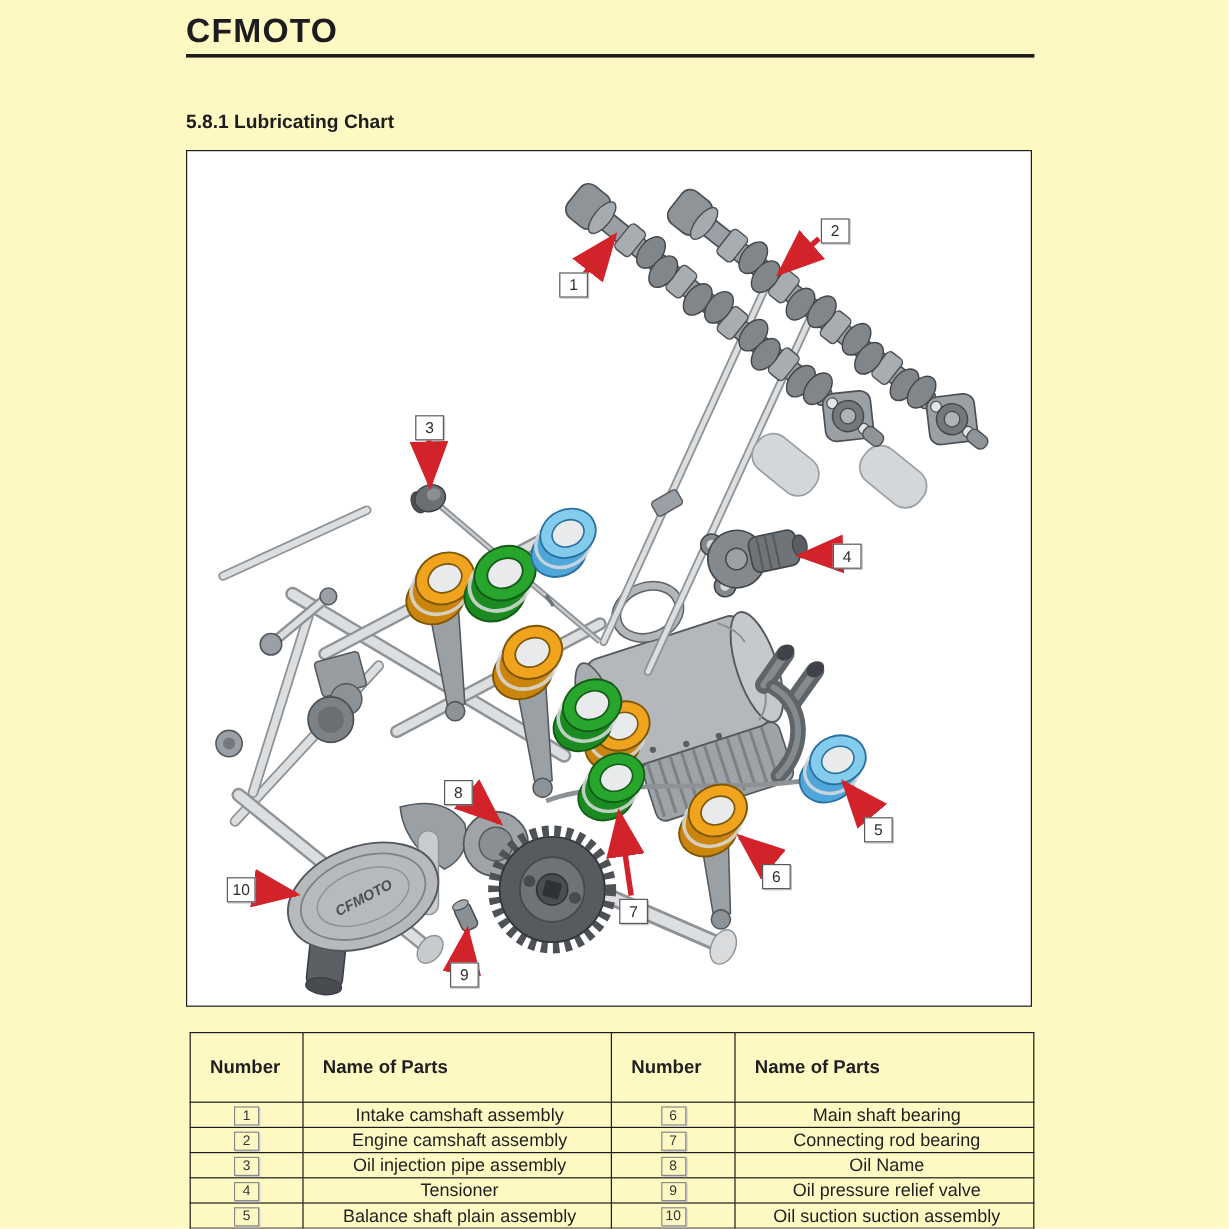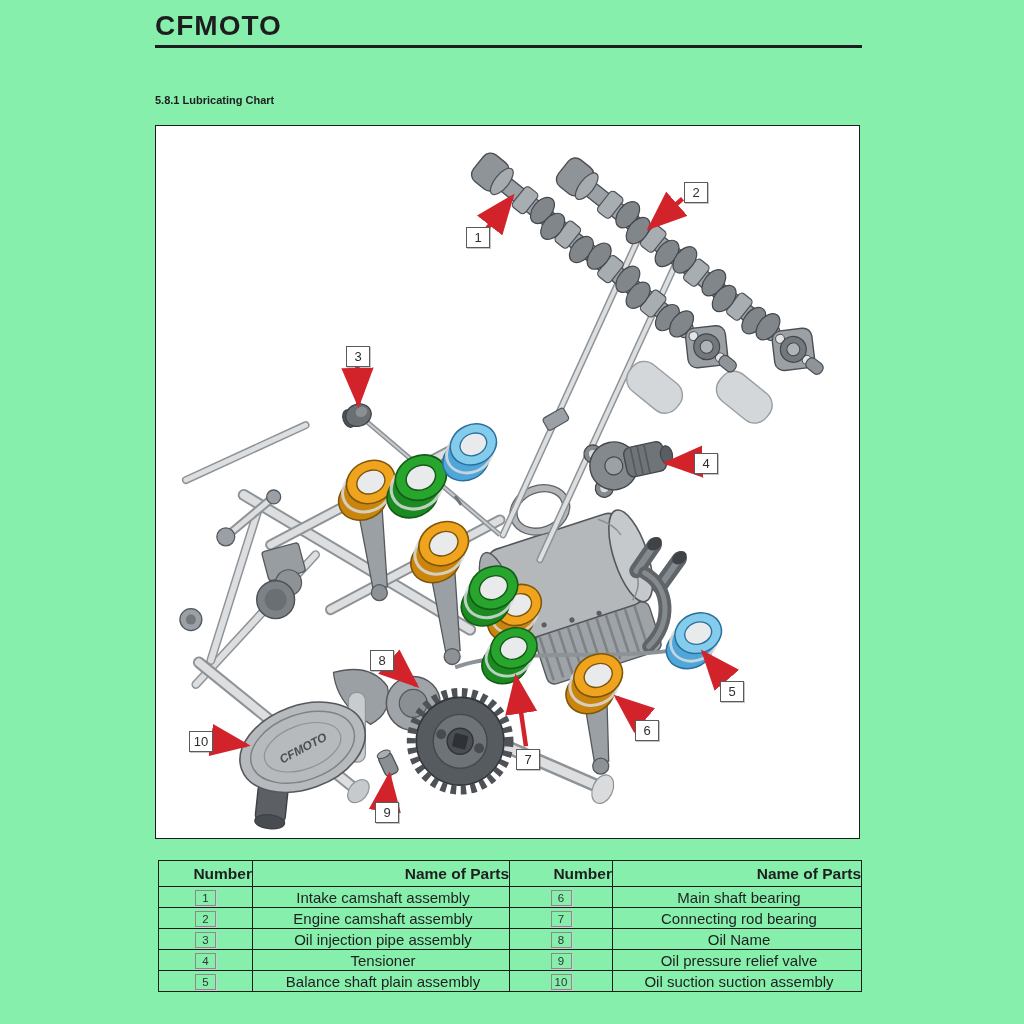--- a/index.html
+++ b/index.html
@@ -1,23 +1,23 @@
 <!DOCTYPE html>
 <html style="--accent_red: #d2232a; --ring_orange: #f0a41e; --ring_green: #27a52c; --ring_blue: #84ccec; --text: #1d1d1f;"><head>
 <meta charset="utf-8">
 <style>
   html,body{margin:0;padding:0;background:#ffffff;}
-  #page{position:relative;width:1024px;height:1024px;background:#86efac;overflow:hidden;
+  #page{position:relative;width:1024px;height:1024px;background:#fef9c3;overflow:hidden;
         font-family:"Liberation Sans", sans-serif;color:var(--text,#1d1d1f);}
 
   
   .brand{position:absolute;left:155px;top:10px;font-size:28px;font-weight:bold;letter-spacing:1px;}
   .brand-rule{position:absolute;left:155px;top:45px;width:707px;height:3px;background:#1d1d1f;}
   .section-title{position:absolute;left:155px;top:66px;font-size:20px;font-weight:bold;}
-  .subsection-title{position:absolute;left:155px;top:94px;font-size:11px;font-weight:bold;}
+  .subsection-title{position:absolute;left:155px;top:94px;font-size:16px;font-weight:bold;}
 
   
   .diagram{position:absolute;left:155px;top:125px;width:705px;height:714px;
            border:1.7px solid #1d1d1f;box-sizing:border-box;background:#fff;}
   .diagram svg{position:absolute;left:0;top:0;width:100%;height:100%;}
 
   .callout{position:absolute;min-width:16px;height:19px;line-height:19px;padding:0 3px;
            background:#fff;border:1.2px solid #5a5a5a;box-shadow:1px 1px 0 rgba(90,90,90,.35);
            font-size:13px;text-align:center;color:#2e2e2e;}
 
@@ -27,21 +27,21 @@
   .ring-blue  {--rcF:var(--ring_blue,#84ccec);--rcB:#4fa6d8;--rcS:#2a6f9e;}
 
   .rodO{stroke:#8e9397;stroke-linecap:round;}
   .rodI{stroke:#dcdee0;stroke-linecap:round;}
   .arrow{stroke:var(--accent_red,#d2232a);stroke-width:4.5;}
 
   
   .parts-table{position:absolute;left:158px;top:860px;width:703px;border-collapse:collapse;
                table-layout:fixed;font-size:15px;color:#1f1f1f;}
   .parts-table th,.parts-table td{border:1.6px solid #1c1c1c;overflow:hidden;white-space:nowrap;}
-  .parts-table th{height:25px;font-size:15.5px;font-weight:bold;text-align:right;padding:0;}
+  .parts-table th{height:25px;font-size:15.5px;font-weight:bold;text-align:left;padding:16px;}
   .parts-table td{height:20px;padding:0;}
   .parts-table td.num{text-align:center;}
   .parts-table td.name{text-align:center;padding-left:4px;}
   .numbox{display:inline-block;min-width:15px;padding:0 2px;border:1px solid #8a8a8a;
           box-shadow:1px 1px 0 #cfcfcf;font-size:11.5px;line-height:14px;color:#333;text-align:center;}
   .col-num1{width:94px;} .col-name1{width:257px;} .col-num2{width:103px;} .col-name2{width:249px;}
 </style>
 </head>
 <body>
 

